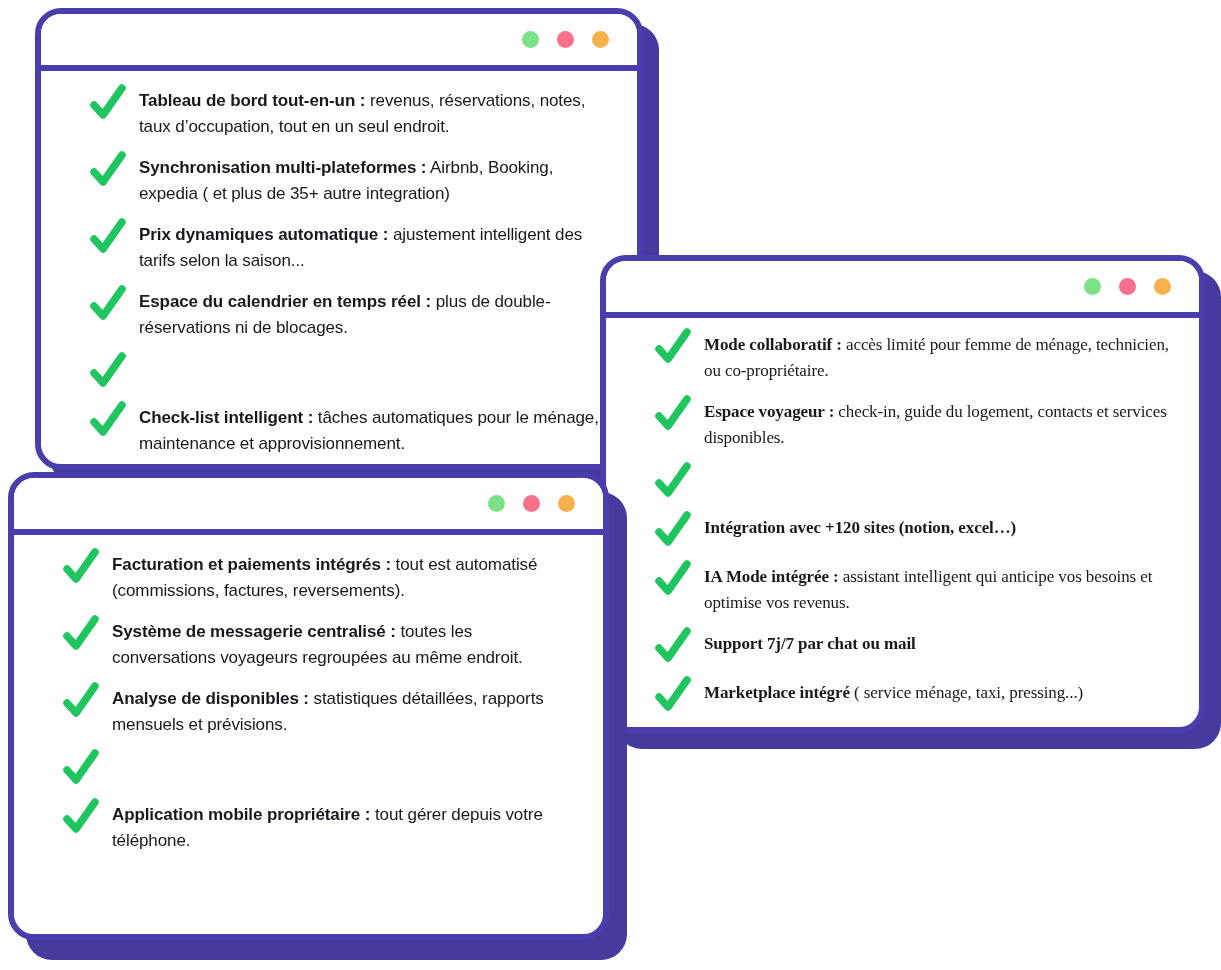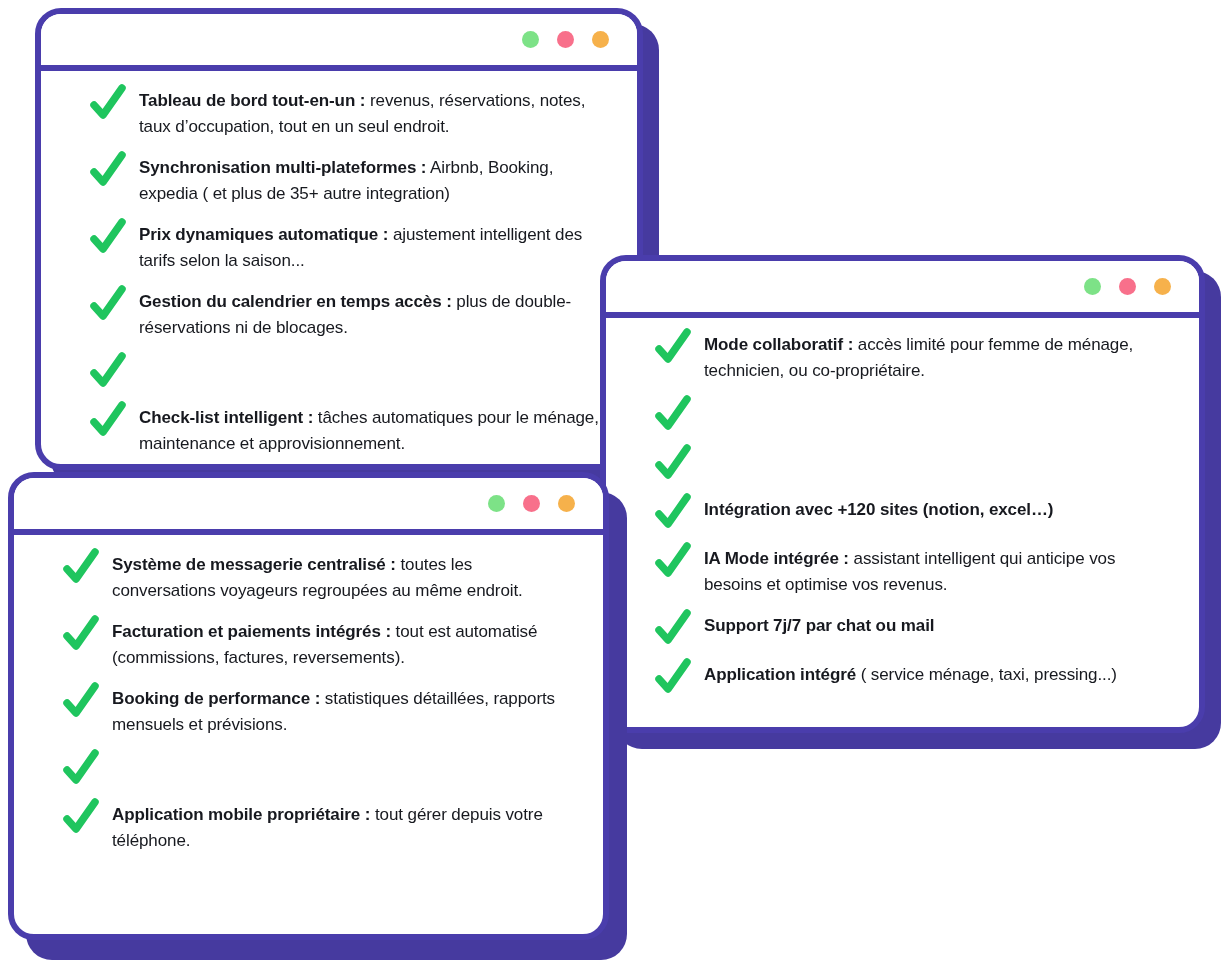--- a/index.html
+++ b/index.html
@@ -43,21 +43,21 @@
   .dot-pink   { background: var(--dot-pink,   #f8708b); }
   .dot-orange { background: var(--dot-orange, #f6b14b); }
   .feature-list {
     list-style: none;
     margin: 0;
     padding: 15px 26px 0 46px;
     display: flex;
     flex-direction: column;
     gap: 13px;
   }
-  .card-2 .feature-list { padding-top: 12px; }
+  .card-2 .feature-list { padding-top: 12px; font-family: Liberation Serif, serif; }
   .feature-item { display: flex; gap: 12px; align-items: flex-start; }
   .check {
     flex: 0 0 40px;
     width: 40px; height: 40px;
     margin-top: -4px;
   }
   .check svg { display: block; width: 40px; height: 40px; }
   .feature-text {
     margin: 2px 0 0 0;
     font-size: 17px;
@@ -102,21 +102,21 @@
             </svg>
           </span>
           <p class="feature-text"><strong>Prix dynamiques automatique :</strong><span> ajustement intelligent des tarifs selon la saison...</span></p>
         </li>
         <li class="feature-item">
           <span class="check">
             <svg viewBox="0 0 40 40" fill="none" xmlns="http://www.w3.org/2000/svg">
               <path d="M7 23 L16 33 L35 6" stroke="#1fc55e" stroke-width="7.5" stroke-linecap="round" stroke-linejoin="round"></path>
             </svg>
           </span>
-          <p class="feature-text"><strong>Gestion du calendrier en temps accès :</strong><span> plus de double-réservations ni de blocages.</span></p>
+          <p class="feature-text"><strong>Espace du calendrier en temps réel :</strong><span> plus de double-réservations ni de blocages.</span></p>
         </li>
         <li class="feature-item">
           <span class="check">
             <svg viewBox="0 0 40 40" fill="none" xmlns="http://www.w3.org/2000/svg">
               <path d="M7 23 L16 33 L35 6" stroke="#1fc55e" stroke-width="7.5" stroke-linecap="round" stroke-linejoin="round"></path>
             </svg>
           </span>
         </li>
         <li class="feature-item">
           <span class="check">
@@ -143,20 +143,21 @@
             </svg>
           </span>
           <p class="feature-text"><strong>Mode collaboratif :</strong><span> accès limité pour femme de ménage, technicien, ou co-propriétaire.</span></p>
         </li>
         <li class="feature-item">
           <span class="check">
             <svg viewBox="0 0 40 40" fill="none" xmlns="http://www.w3.org/2000/svg">
               <path d="M7 23 L16 33 L35 6" stroke="#1fc55e" stroke-width="7.5" stroke-linecap="round" stroke-linejoin="round"></path>
             </svg>
           </span>
+          <p class="feature-text"><strong>Espace voyageur :</strong><span> check-in, guide du logement, contacts et services disponibles.</span></p>
         </li>
         <li class="feature-item">
           <span class="check">
             <svg viewBox="0 0 40 40" fill="none" xmlns="http://www.w3.org/2000/svg">
               <path d="M7 23 L16 33 L35 6" stroke="#1fc55e" stroke-width="7.5" stroke-linecap="round" stroke-linejoin="round"></path>
             </svg>
           </span>
         </li>
         <li class="feature-item">
           <span class="check">
@@ -181,55 +182,55 @@
             </svg>
           </span>
           <p class="feature-text"><strong>Support 7j/7 par chat ou mail</strong><span></span></p>
         </li>
         <li class="feature-item">
           <span class="check">
             <svg viewBox="0 0 40 40" fill="none" xmlns="http://www.w3.org/2000/svg">
               <path d="M7 23 L16 33 L35 6" stroke="#1fc55e" stroke-width="7.5" stroke-linecap="round" stroke-linejoin="round"></path>
             </svg>
           </span>
-          <p class="feature-text"><strong>Application intégré</strong><span> ( service ménage, taxi, pressing...)</span></p>
+          <p class="feature-text"><strong>Marketplace intégré</strong><span> ( service ménage, taxi, pressing...)</span></p>
         </li>
       </ul>
   </section>
 
   <section class="card card-3">
     <header class="card-header">
       <span class="dot dot-green"></span>
       <span class="dot dot-pink"></span>
       <span class="dot dot-orange"></span>
     </header>
     <ul class="feature-list">
         <li class="feature-item">
           <span class="check">
             <svg viewBox="0 0 40 40" fill="none" xmlns="http://www.w3.org/2000/svg">
               <path d="M7 23 L16 33 L35 6" stroke="#1fc55e" stroke-width="7.5" stroke-linecap="round" stroke-linejoin="round"></path>
             </svg>
           </span>
+          <p class="feature-text"><strong>Facturation et paiements intégrés :</strong><span> tout est automatisé (commissions, factures, reversements).</span></p>
+        </li>
+        <li class="feature-item">
+          <span class="check">
+            <svg viewBox="0 0 40 40" fill="none" xmlns="http://www.w3.org/2000/svg">
+              <path d="M7 23 L16 33 L35 6" stroke="#1fc55e" stroke-width="7.5" stroke-linecap="round" stroke-linejoin="round"></path>
+            </svg>
+          </span>
           <p class="feature-text"><strong>Système de messagerie centralisé :</strong><span> toutes les conversations voyageurs regroupées au même endroit.</span></p>
         </li>
         <li class="feature-item">
           <span class="check">
             <svg viewBox="0 0 40 40" fill="none" xmlns="http://www.w3.org/2000/svg">
               <path d="M7 23 L16 33 L35 6" stroke="#1fc55e" stroke-width="7.5" stroke-linecap="round" stroke-linejoin="round"></path>
             </svg>
           </span>
-          <p class="feature-text"><strong>Facturation et paiements intégrés :</strong><span> tout est automatisé (commissions, factures, reversements).</span></p>
-        </li>
-        <li class="feature-item">
-          <span class="check">
-            <svg viewBox="0 0 40 40" fill="none" xmlns="http://www.w3.org/2000/svg">
-              <path d="M7 23 L16 33 L35 6" stroke="#1fc55e" stroke-width="7.5" stroke-linecap="round" stroke-linejoin="round"></path>
-            </svg>
-          </span>
-          <p class="feature-text"><strong>Booking de performance :</strong><span> statistiques détaillées, rapports mensuels et prévisions.</span></p>
+          <p class="feature-text"><strong>Analyse de disponibles :</strong><span> statistiques détaillées, rapports mensuels et prévisions.</span></p>
         </li>
         <li class="feature-item">
           <span class="check">
             <svg viewBox="0 0 40 40" fill="none" xmlns="http://www.w3.org/2000/svg">
               <path d="M7 23 L16 33 L35 6" stroke="#1fc55e" stroke-width="7.5" stroke-linecap="round" stroke-linejoin="round"></path>
             </svg>
           </span>
         </li>
         <li class="feature-item">
           <span class="check">

